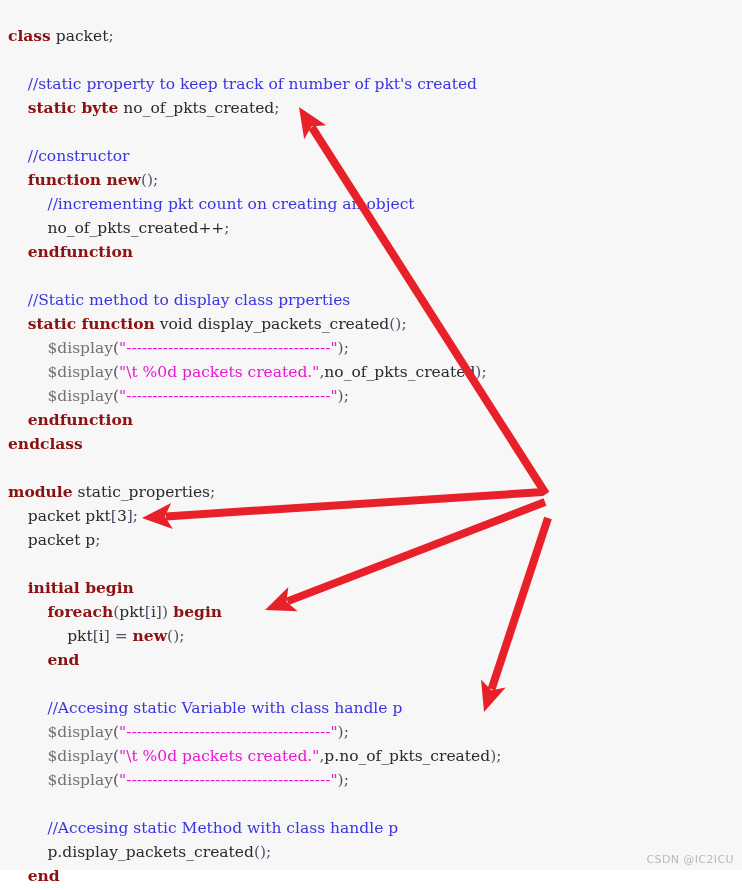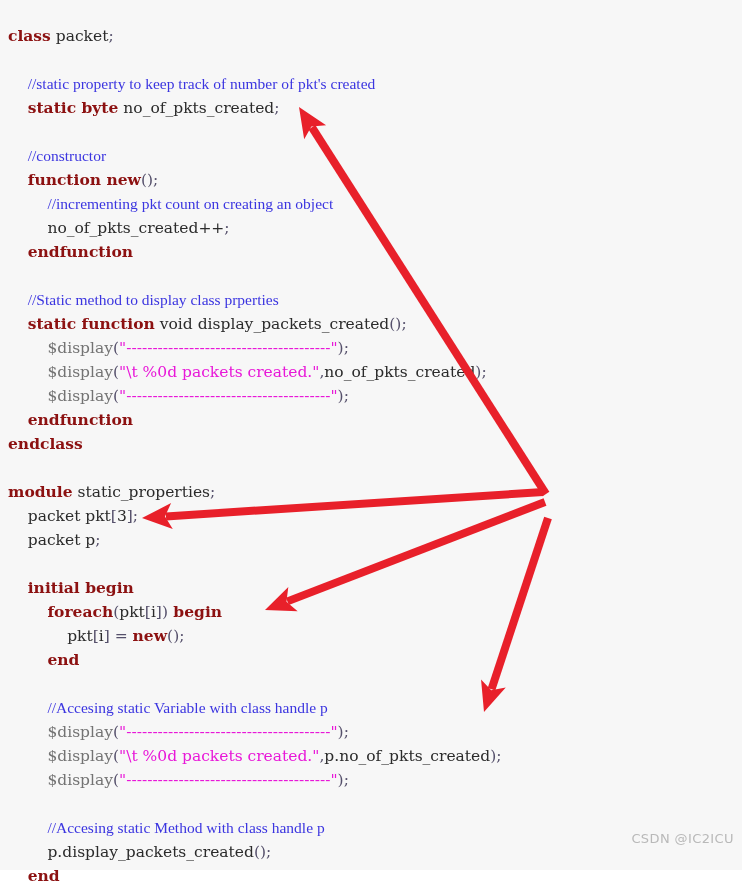--- a/index.html
+++ b/index.html
@@ -22,37 +22,37 @@
     box-sizing:border-box;
     font-family:"DejaVu Serif","Liberation Serif",serif;
     font-size:15.5px;
     line-height:24px;
     white-space:pre;
     color:#1a1a1a;
     z-index:1;
   }
   .ln{height:24px;}
   .kw{color:#8c1111;font-weight:bold;}
-  .cm{color:#3b35e0;font-family:Liberation Serif, serif;}
+  .cm{color:#3b35e0;}
   .id{color:#2b2b2b;}
   .fn{color:#737373;}
   .str{color:#e818d8;}
   .pn{color:#55506b;}
   .num{color:#2b2b2b;}
   #arrows{
     position:absolute;left:0;top:0;
     width:742px;height:890px;
     z-index:5;
     pointer-events:none;
   }
   #watermark{
     position:absolute;
-    right:8px;bottom:24px;
+    right:8px;bottom:4px;
     font-family:"DejaVu Sans","Liberation Sans",sans-serif;
-    font-size:13px;
+    font-size:11px;
     color:#b9b9b9;
     letter-spacing:.4px;
     z-index:6;
   }
 </style>
 </head>
 <body>
 
 <div id="page">
 

